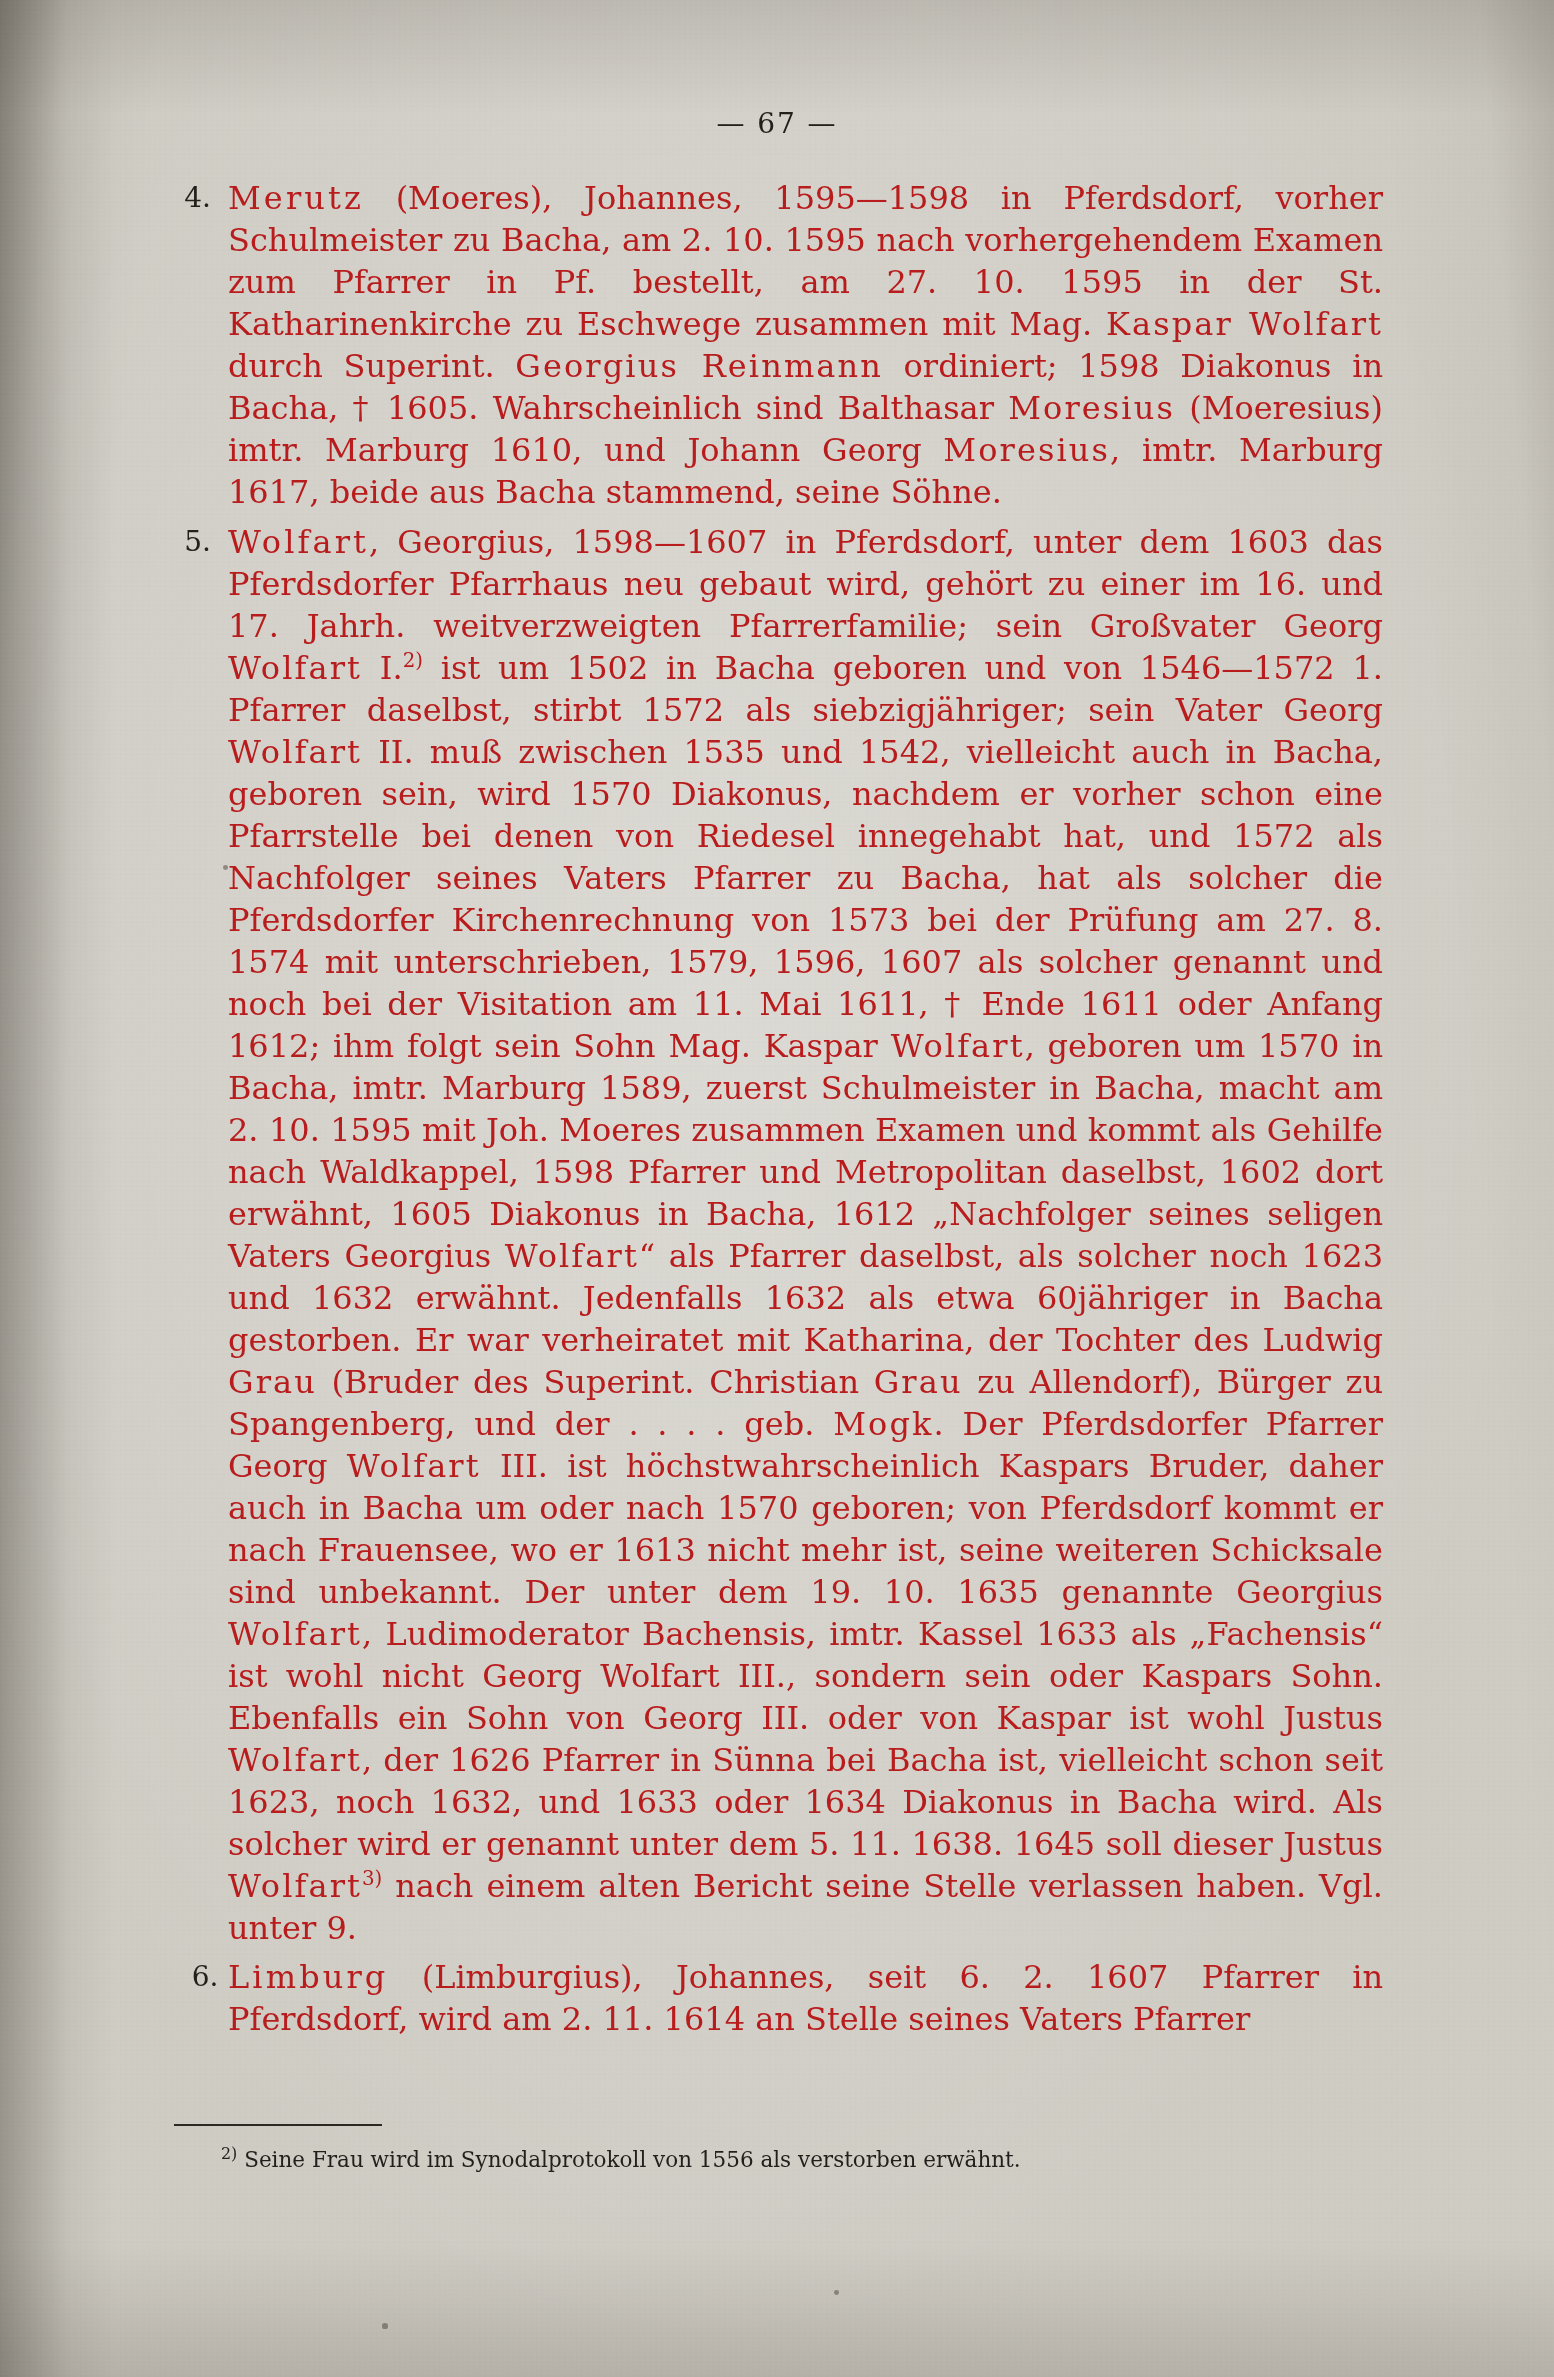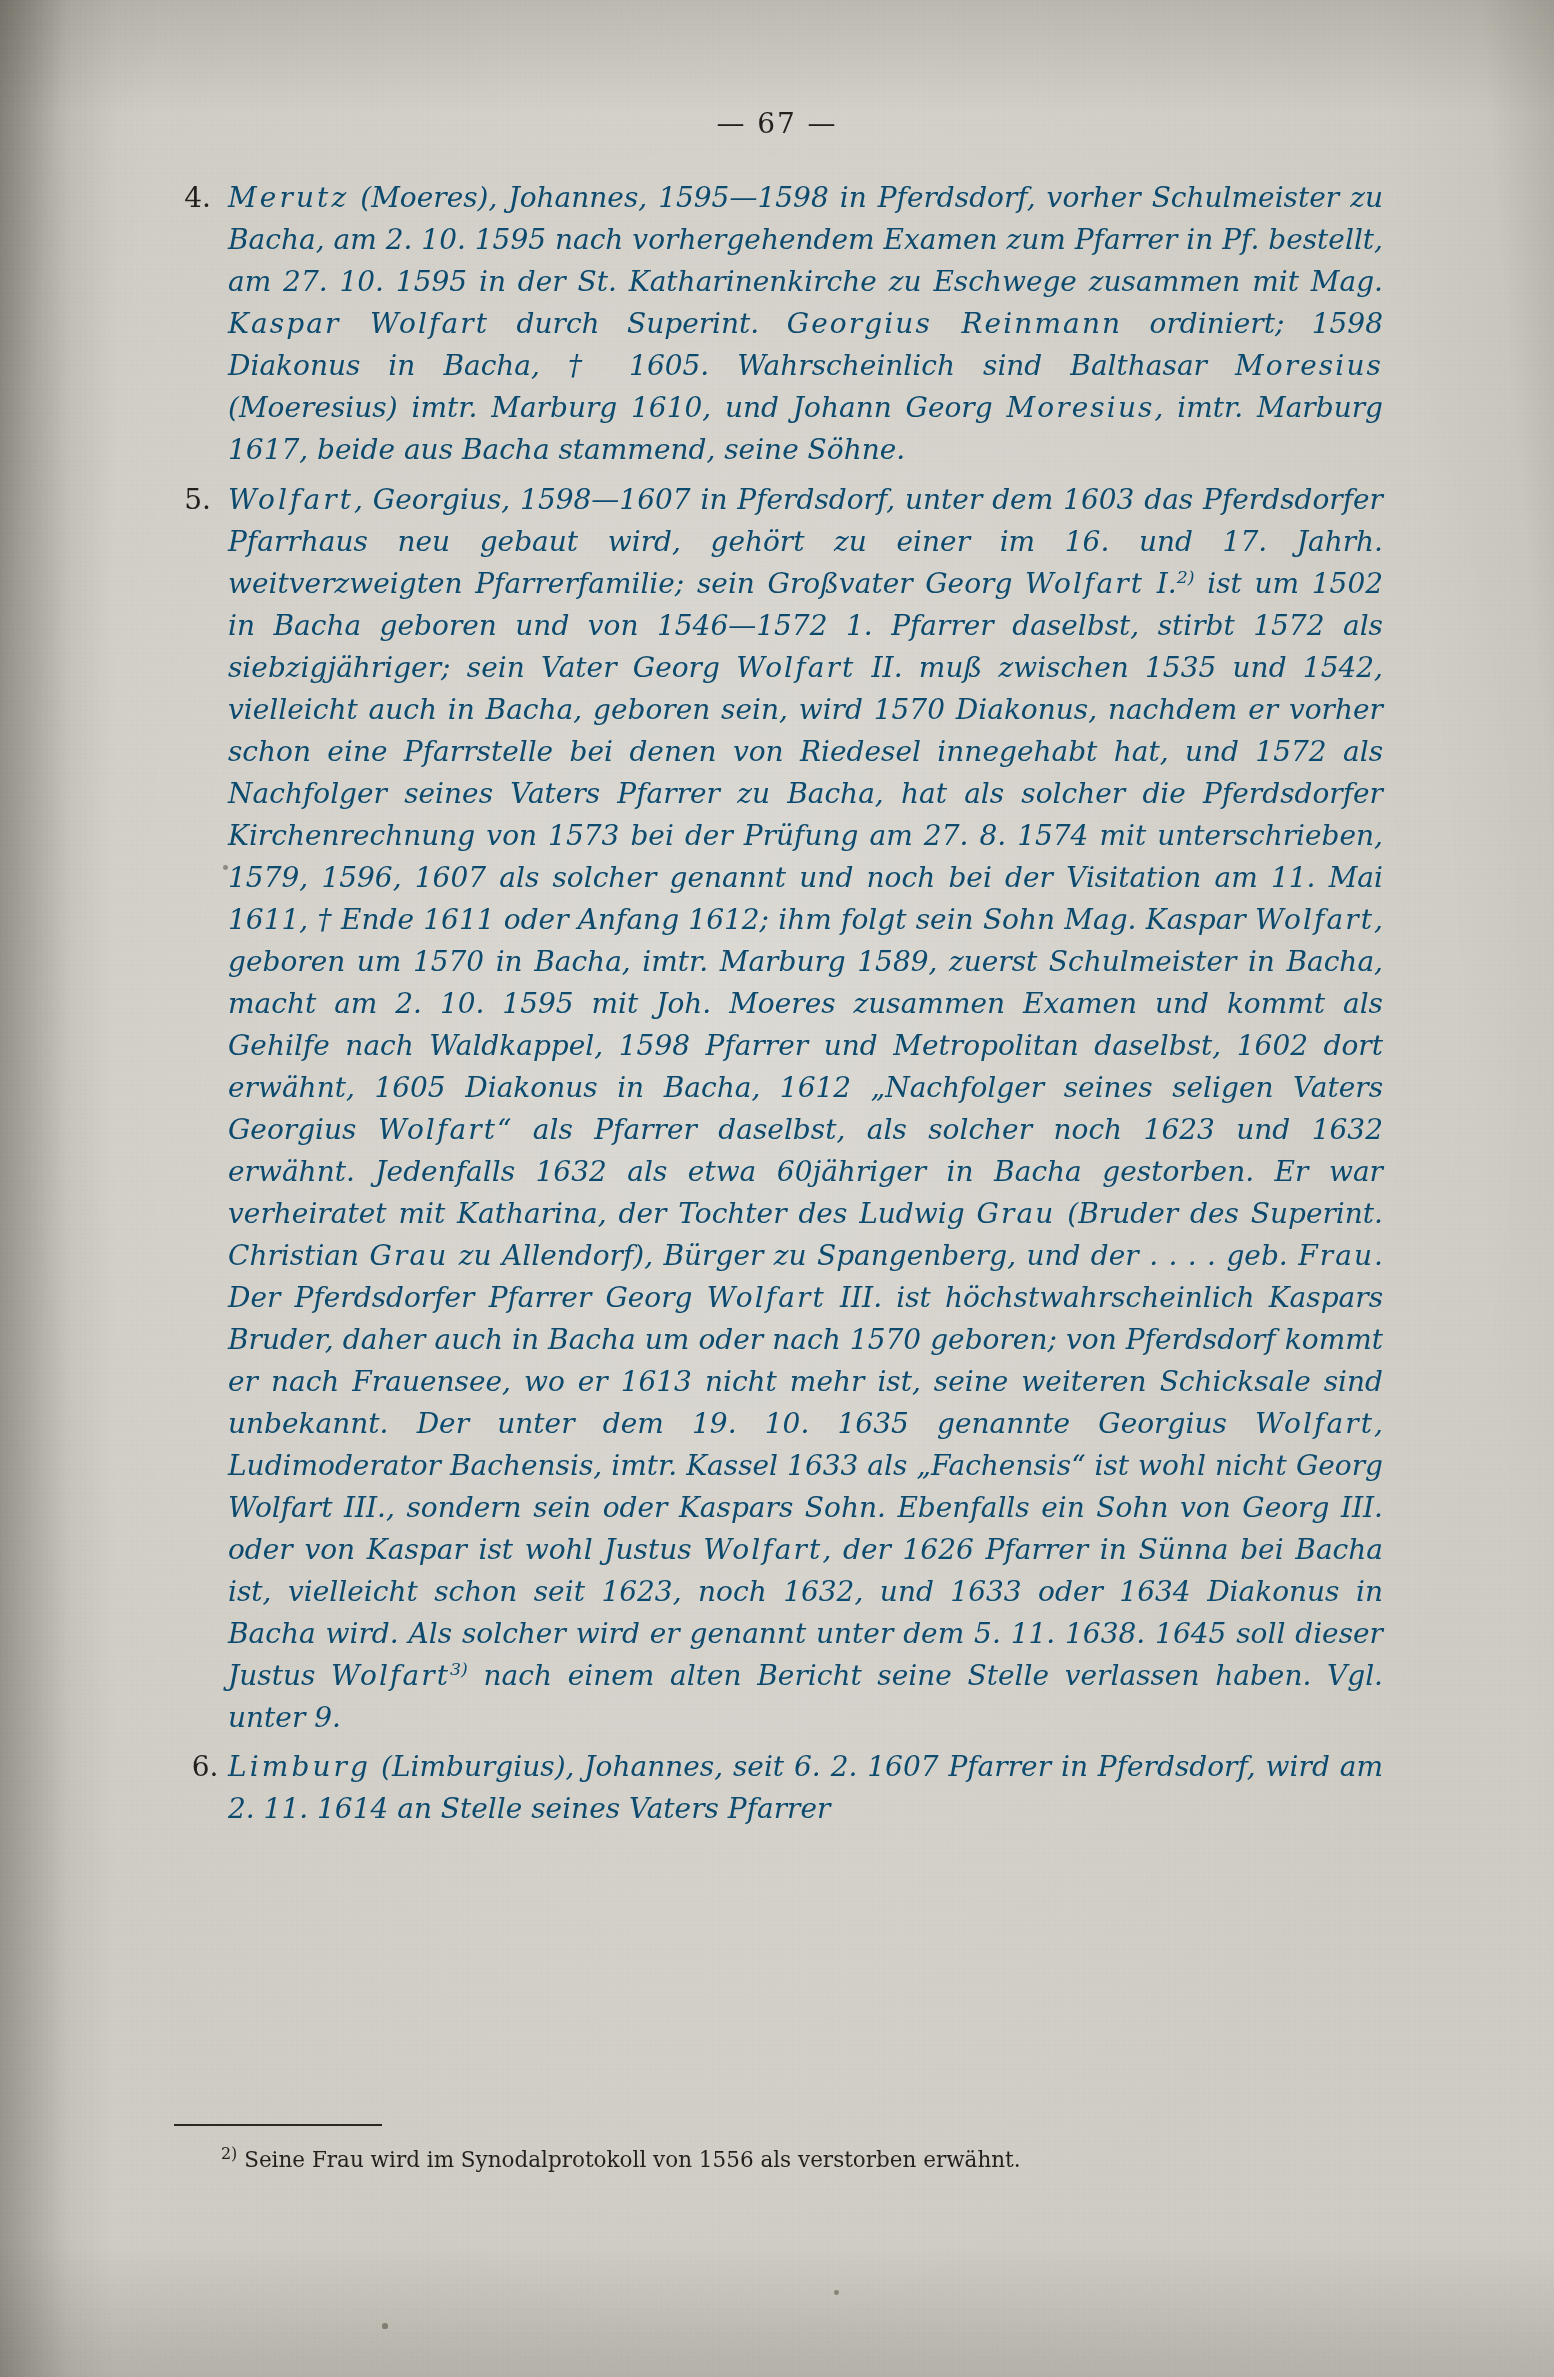--- a/index.html
+++ b/index.html
@@ -81,27 +81,26 @@
     line-height: 42px;
     text-align: right;
     padding-right: 17px;
     box-sizing: border-box;
     color: #231f1c;
   }
   .entry-num.tight { padding-right: 9.6px; }
 
   .entry-body {
     flex: 1 1 auto;
-    font-size: 28px;
+    font-size: 32px;
     line-height: 42px;
     text-align: justify;
     text-justify: inter-word;
-    color: #0c4a6e;
+    color: #b91c1c;
     hyphens: none;
-    font-style: italic;
   }
   .entry-body.e6 { }
 
   .sp { letter-spacing: 3.1px; }
   .sp2 { letter-spacing: 2.1px; }
 
   sup.fn {
     font-size: 0.62em;
     vertical-align: super;
     line-height: 0;
@@ -188,21 +187,21 @@
           genannt und noch bei der Visitation am 11. Mai 1611, † Ende
           1611 oder Anfang 1612; ihm folgt sein Sohn Mag. Kaspar
           <span class="sp2">Wolfart</span>, geboren um 1570 in Bacha, imtr. Marburg 1589, zuerst
           Schulmeister in Bacha, macht am 2. 10. 1595 mit Joh. Moeres zusammen Examen und kommt als Gehilfe nach Waldkappel, 1598
           Pfarrer und Metropolitan daselbst, 1602 dort erwähnt, 1605
           Diakonus in Bacha, 1612 „Nachfolger seines seligen Vaters Georgius
           <span class="sp2">Wolfart</span>“ als Pfarrer daselbst, als solcher noch 1623 und 1632
           erwähnt. Jedenfalls 1632 als etwa 60jähriger in Bacha gestorben.
           Er war verheiratet mit Katharina, der Tochter des Ludwig <span class="sp2">Grau</span>
           (Bruder des Superint. Christian <span class="sp2">Grau</span> zu Allendorf), Bürger zu
-          Spangenberg, und der . . . . geb. <span class="sp2">Frau</span>. Der Pferdsdorfer Pfarrer
+          Spangenberg, und der . . . . geb. <span class="sp2">Mogk</span>. Der Pferdsdorfer Pfarrer
           Georg <span class="sp2">Wolfart</span> III. ist höchstwahrscheinlich Kaspars Bruder, daher
           auch in Bacha um oder nach 1570 geboren; von Pferdsdorf kommt
           er nach Frauensee, wo er 1613 nicht mehr ist, seine weiteren Schicksale sind unbekannt. Der unter dem 19. 10. 1635 genannte Georgius
           <span class="sp2">Wolfart</span>, Ludimoderator Bachensis, imtr. Kassel 1633 als „Fachensis“
           ist wohl nicht Georg Wolfart III., sondern sein oder Kaspars Sohn.
           Ebenfalls ein Sohn von Georg III. oder von Kaspar ist wohl
           Justus <span class="sp2">Wolfart</span>, der 1626 Pfarrer in Sünna bei Bacha ist, vielleicht schon seit 1623, noch 1632, und 1633 oder 1634 Diakonus
           in Bacha wird. Als solcher wird er genannt unter dem 5. 11. 1638.
           1645 soll dieser Justus <span class="sp2">Wolfart</span><sup class="fn">3)</sup> nach einem alten Bericht seine
           Stelle verlassen haben. Vgl. unter 9.

